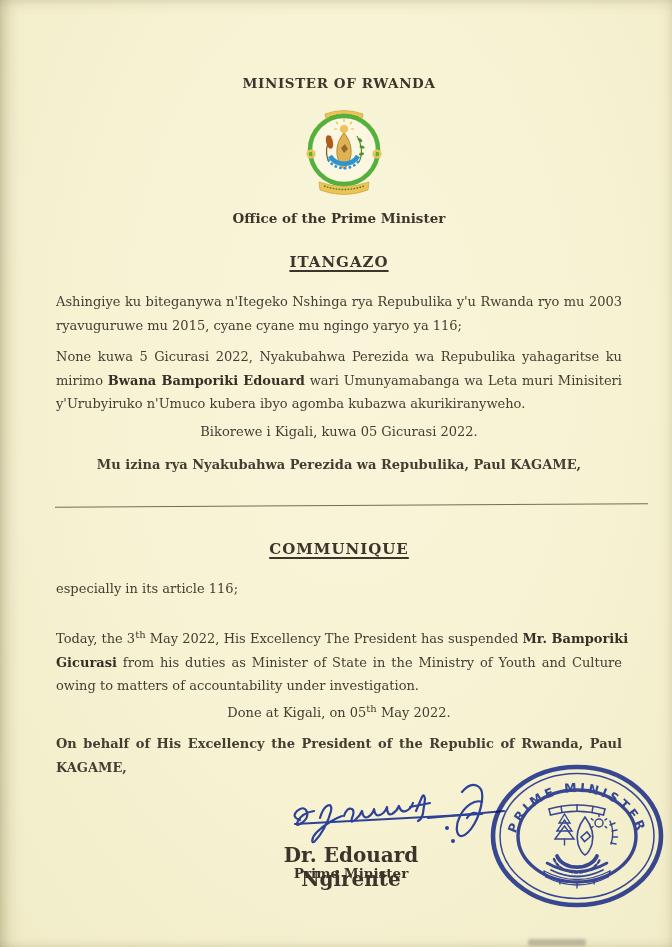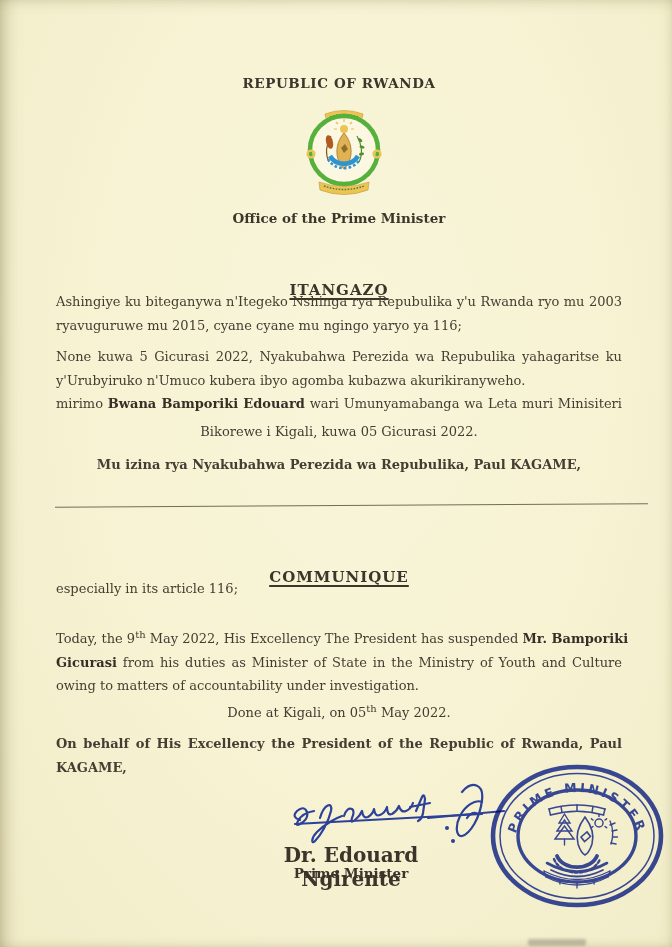--- a/index.html
+++ b/index.html
@@ -20,37 +20,37 @@
   }
   .abs{position:absolute;}
   .col{left:56px;width:566px;}
   .colc{left:50px;width:578px;text-align:center;}
   .body-text{font-size:13px;line-height:23.5px;}
   .ln{display:block;}
   .j{text-align:justify;text-align-last:justify;white-space:nowrap;}
   b{color:#352f26;}
   .doc-heading{
     font-size:15px;font-weight:bold;letter-spacing:1px;color:#3b352b;
-    text-decoration:underline;text-underline-offset:3px;text-decoration-thickness:1.5px;margin-top:28px;
+    text-decoration:underline;text-underline-offset:3px;text-decoration-thickness:1.5px;
   }
   .hdr{font-weight:bold;color:#3b352b;}
   .divider{border-top:1.3px solid #716e59;transform:rotate(-.35deg);}
   sup{font-size:10px;line-height:0;}
   .sig-text{font-weight:bold;font-size:13.5px;color:#3a342b;text-align:center;}
   .ink{mix-blend-mode:multiply;}
   .artifact{
     background:rgba(112,110,96,.38);filter:blur(1.6px);border-radius:2px;
   }
 </style>
 </head>
 <body>
 
 <div class="page">
 
-  <div class="abs colc hdr" style="top:75px;font-size:13.5px;letter-spacing:.6px;">REPUBLIC OF RWANDA</div>
+  <div class="abs colc hdr" style="top:75px;font-size:13.5px;letter-spacing:.6px;">MINISTER OF RWANDA</div>
 
   <svg class="abs" style="left:303px;top:106px;" width="82" height="90" viewBox="0 0 82 90">
 
     <g>
       <path d="M22 8 Q41 1 60 8 L58 16 Q41 10 24 16 Z" fill="#ecc456" stroke="#c7a13d" stroke-width=".7"></path>
       <path d="M27 11 Q41 6 55 11" stroke="#4a7a2a" stroke-width="1.4" fill="none" stroke-dasharray="1.6 1.4"></path>
     </g>
 
     <circle cx="41" cy="44" r="34" fill="#fbf7e0" stroke="#55b03c" stroke-width="4.5"></circle>
 
@@ -94,38 +94,38 @@
 
   <div class="abs colc doc-heading" style="top:253px;">ITANGAZO</div>
 
   <div class="abs col body-text" style="top:290px;">
     <span class="ln j">Ashingiye ku biteganywa n'Itegeko Nshinga rya Repubulika y'u Rwanda ryo mu 2003</span>
     <span class="ln">ryavuguruwe mu 2015, cyane cyane mu ngingo yaryo ya 116;</span>
   </div>
 
   <div class="abs col body-text" style="top:345px;">
     <span class="ln j">None kuwa 5 Gicurasi 2022, Nyakubahwa Perezida wa Repubulika yahagaritse ku</span>
+    <span class="ln j"><span>mirimo </span><b>Bwana Bamporiki Edouard</b><span> wari Umunyamabanga wa Leta muri Minisiteri</span></span>
     <span class="ln">y'Urubyiruko n'Umuco kubera ibyo agomba kubazwa akurikiranyweho.</span>
-    <span class="ln j"><span>mirimo </span><b>Bwana Bamporiki Edouard</b><span> wari Umunyamabanga wa Leta muri Minisiteri</span></span>
   </div>
 
   <div class="abs colc body-text" style="top:420px;">Bikorewe i Kigali, kuwa 05 Gicurasi 2022.</div>
 
   <div class="abs colc body-text" style="top:453px;font-weight:bold;">Mu izina rya Nyakubahwa Perezida wa Repubulika, Paul KAGAME,</div>
 
   <div class="abs divider" style="top:505px;left:55px;width:593px;height:0;"></div>
 
   <div class="abs colc doc-heading" style="top:540px;">COMMUNIQUE</div>
 
   <div class="abs col body-text" style="top:577px;">
     <span class="ln">especially in its article 116;</span>
   </div>
 
   <div class="abs col body-text" style="top:627px;">
-    <span class="ln j"><span>Today, the 9</span><sup>th</sup><span> May 2022, His Excellency The President has suspended </span><b>Mr. Bamporiki</b></span>
+    <span class="ln j"><span>Today, the 3</span><sup>th</sup><span> May 2022, His Excellency The President has suspended </span><b>Mr. Bamporiki</b></span>
     <span class="ln j"><b>Gicurasi</b><span> from his duties as Minister of State in the Ministry of Youth and Culture</span></span>
     <span class="ln">owing to matters of accountability under investigation.</span>
   </div>
 
   <div class="abs colc body-text" style="top:701px;"><span>Done at Kigali, on 05</span><sup>th</sup><span> May 2022.</span></div>
 
   <div class="abs col body-text" style="top:732px;font-weight:bold;">
     <span class="ln j">On behalf of His Excellency the President of the Republic of Rwanda, Paul</span>
     <span class="ln">KAGAME,</span>
   </div>

